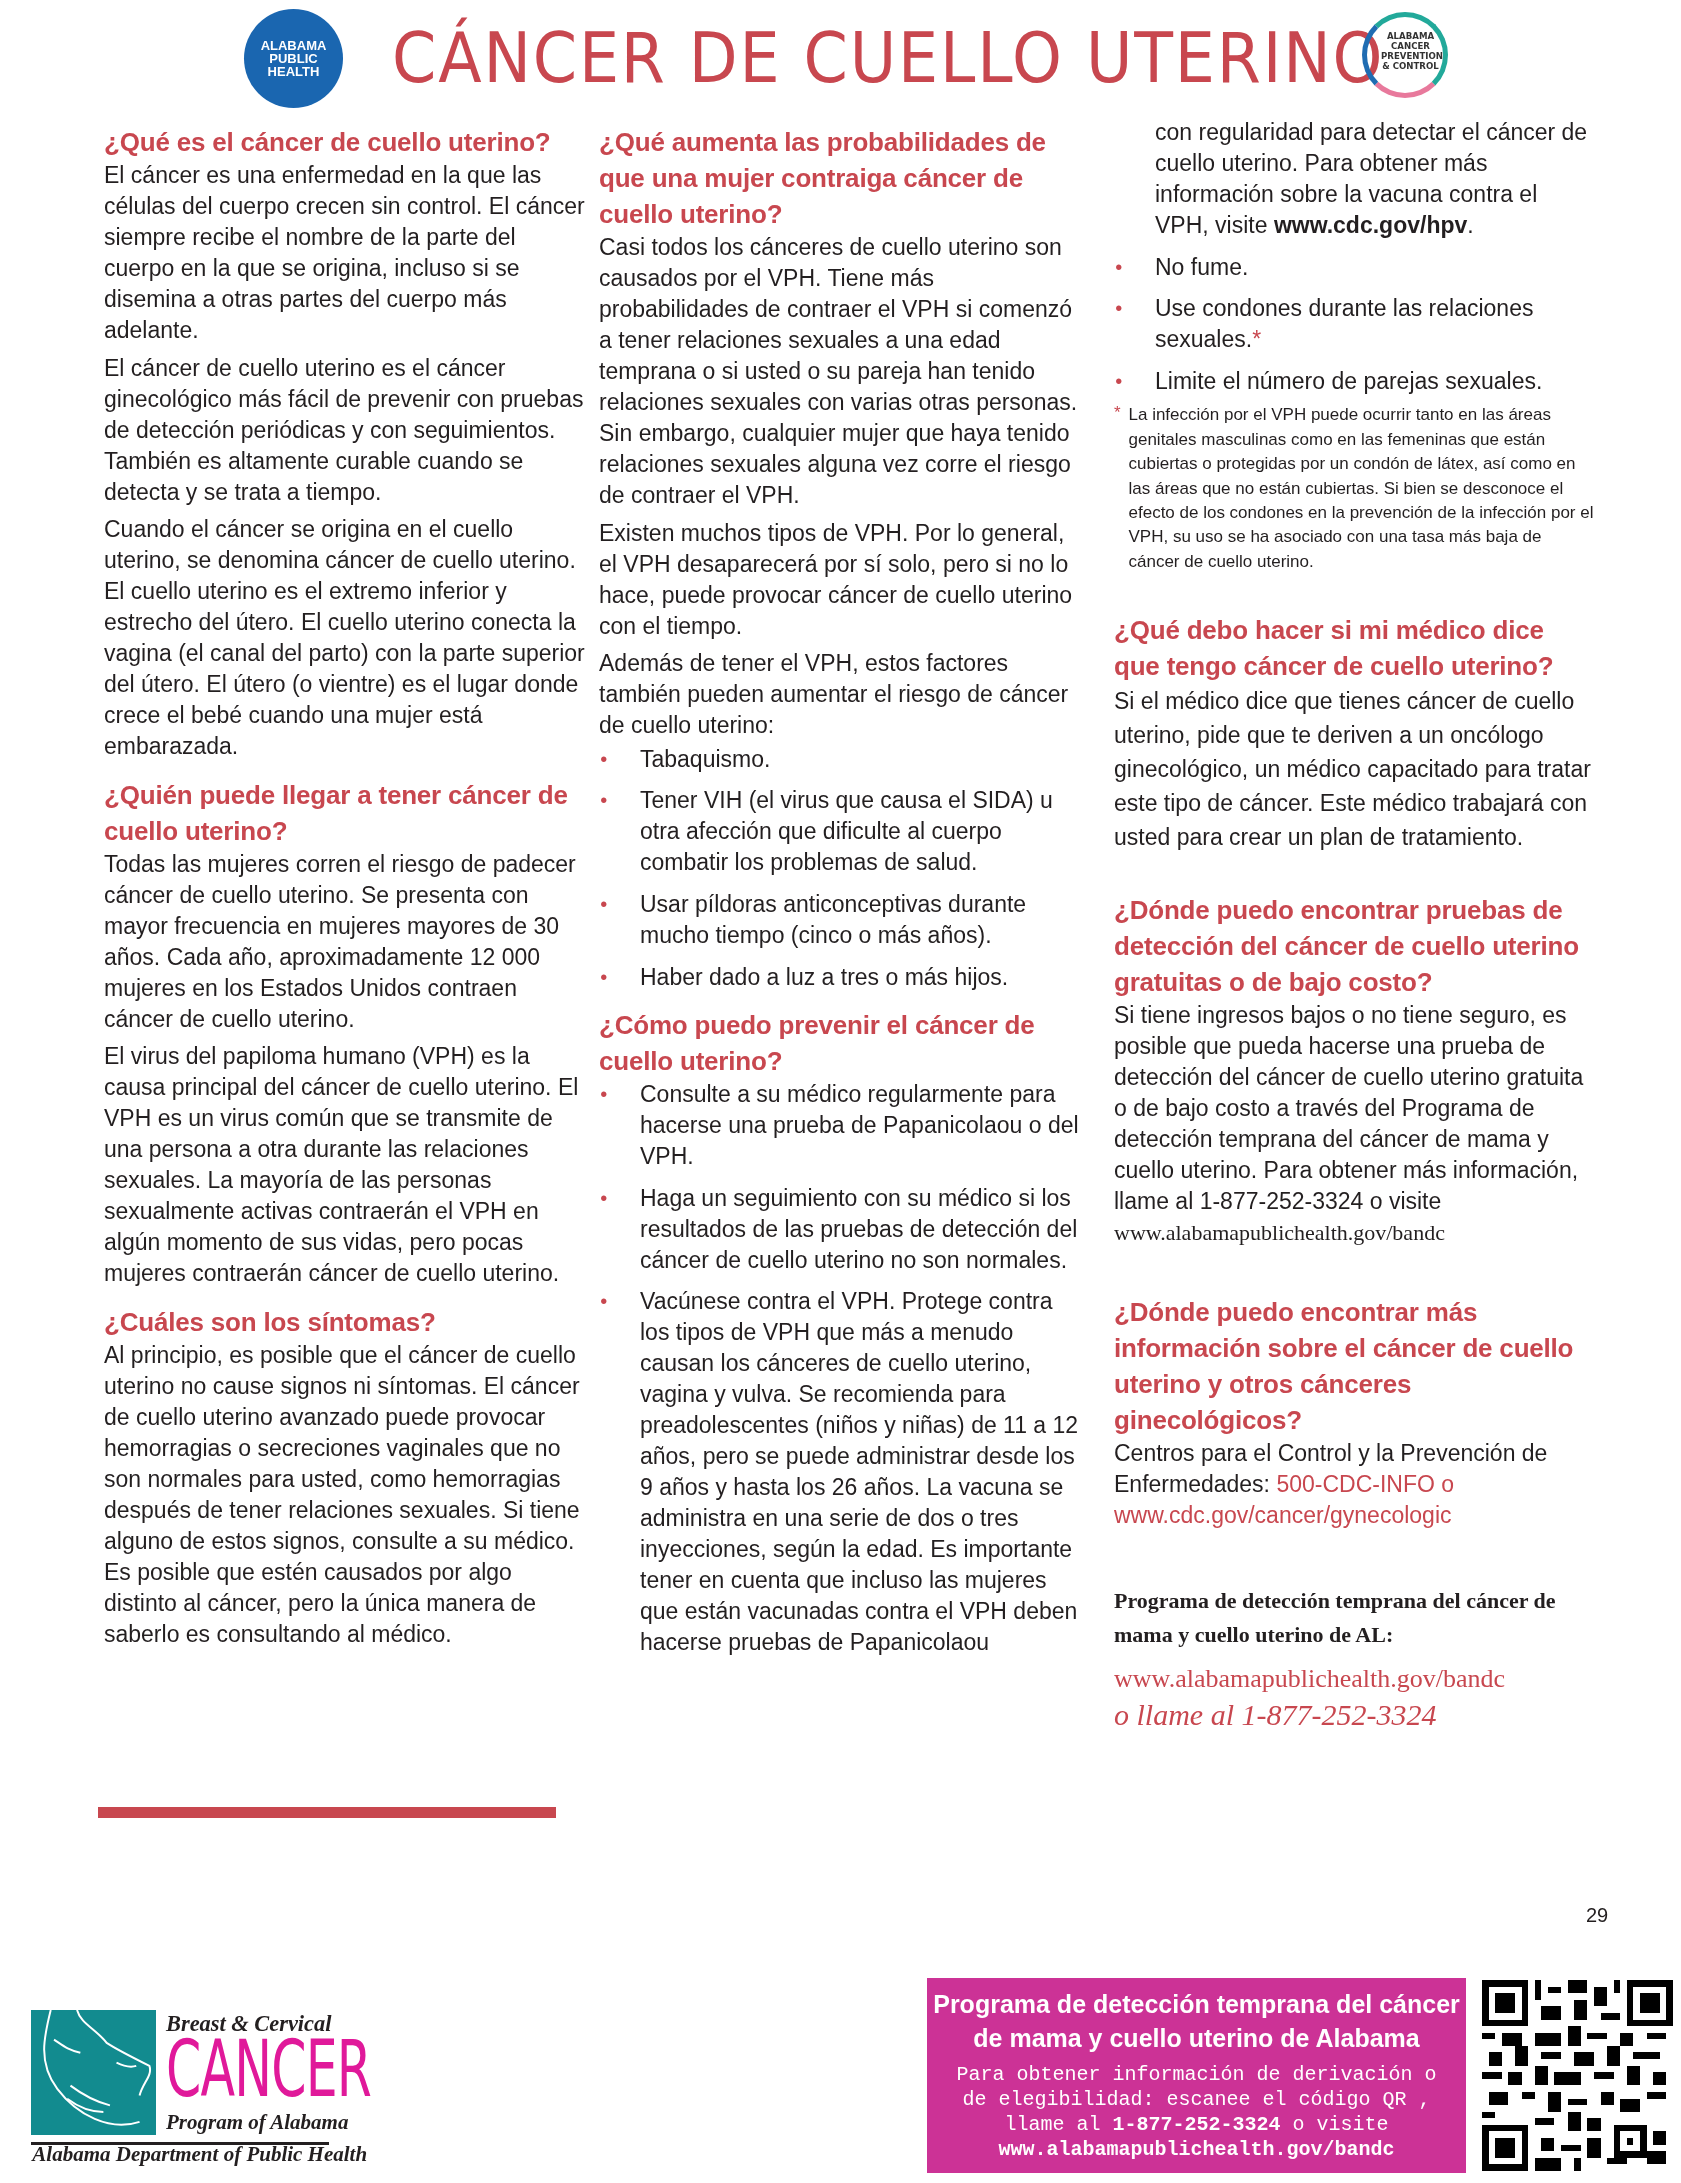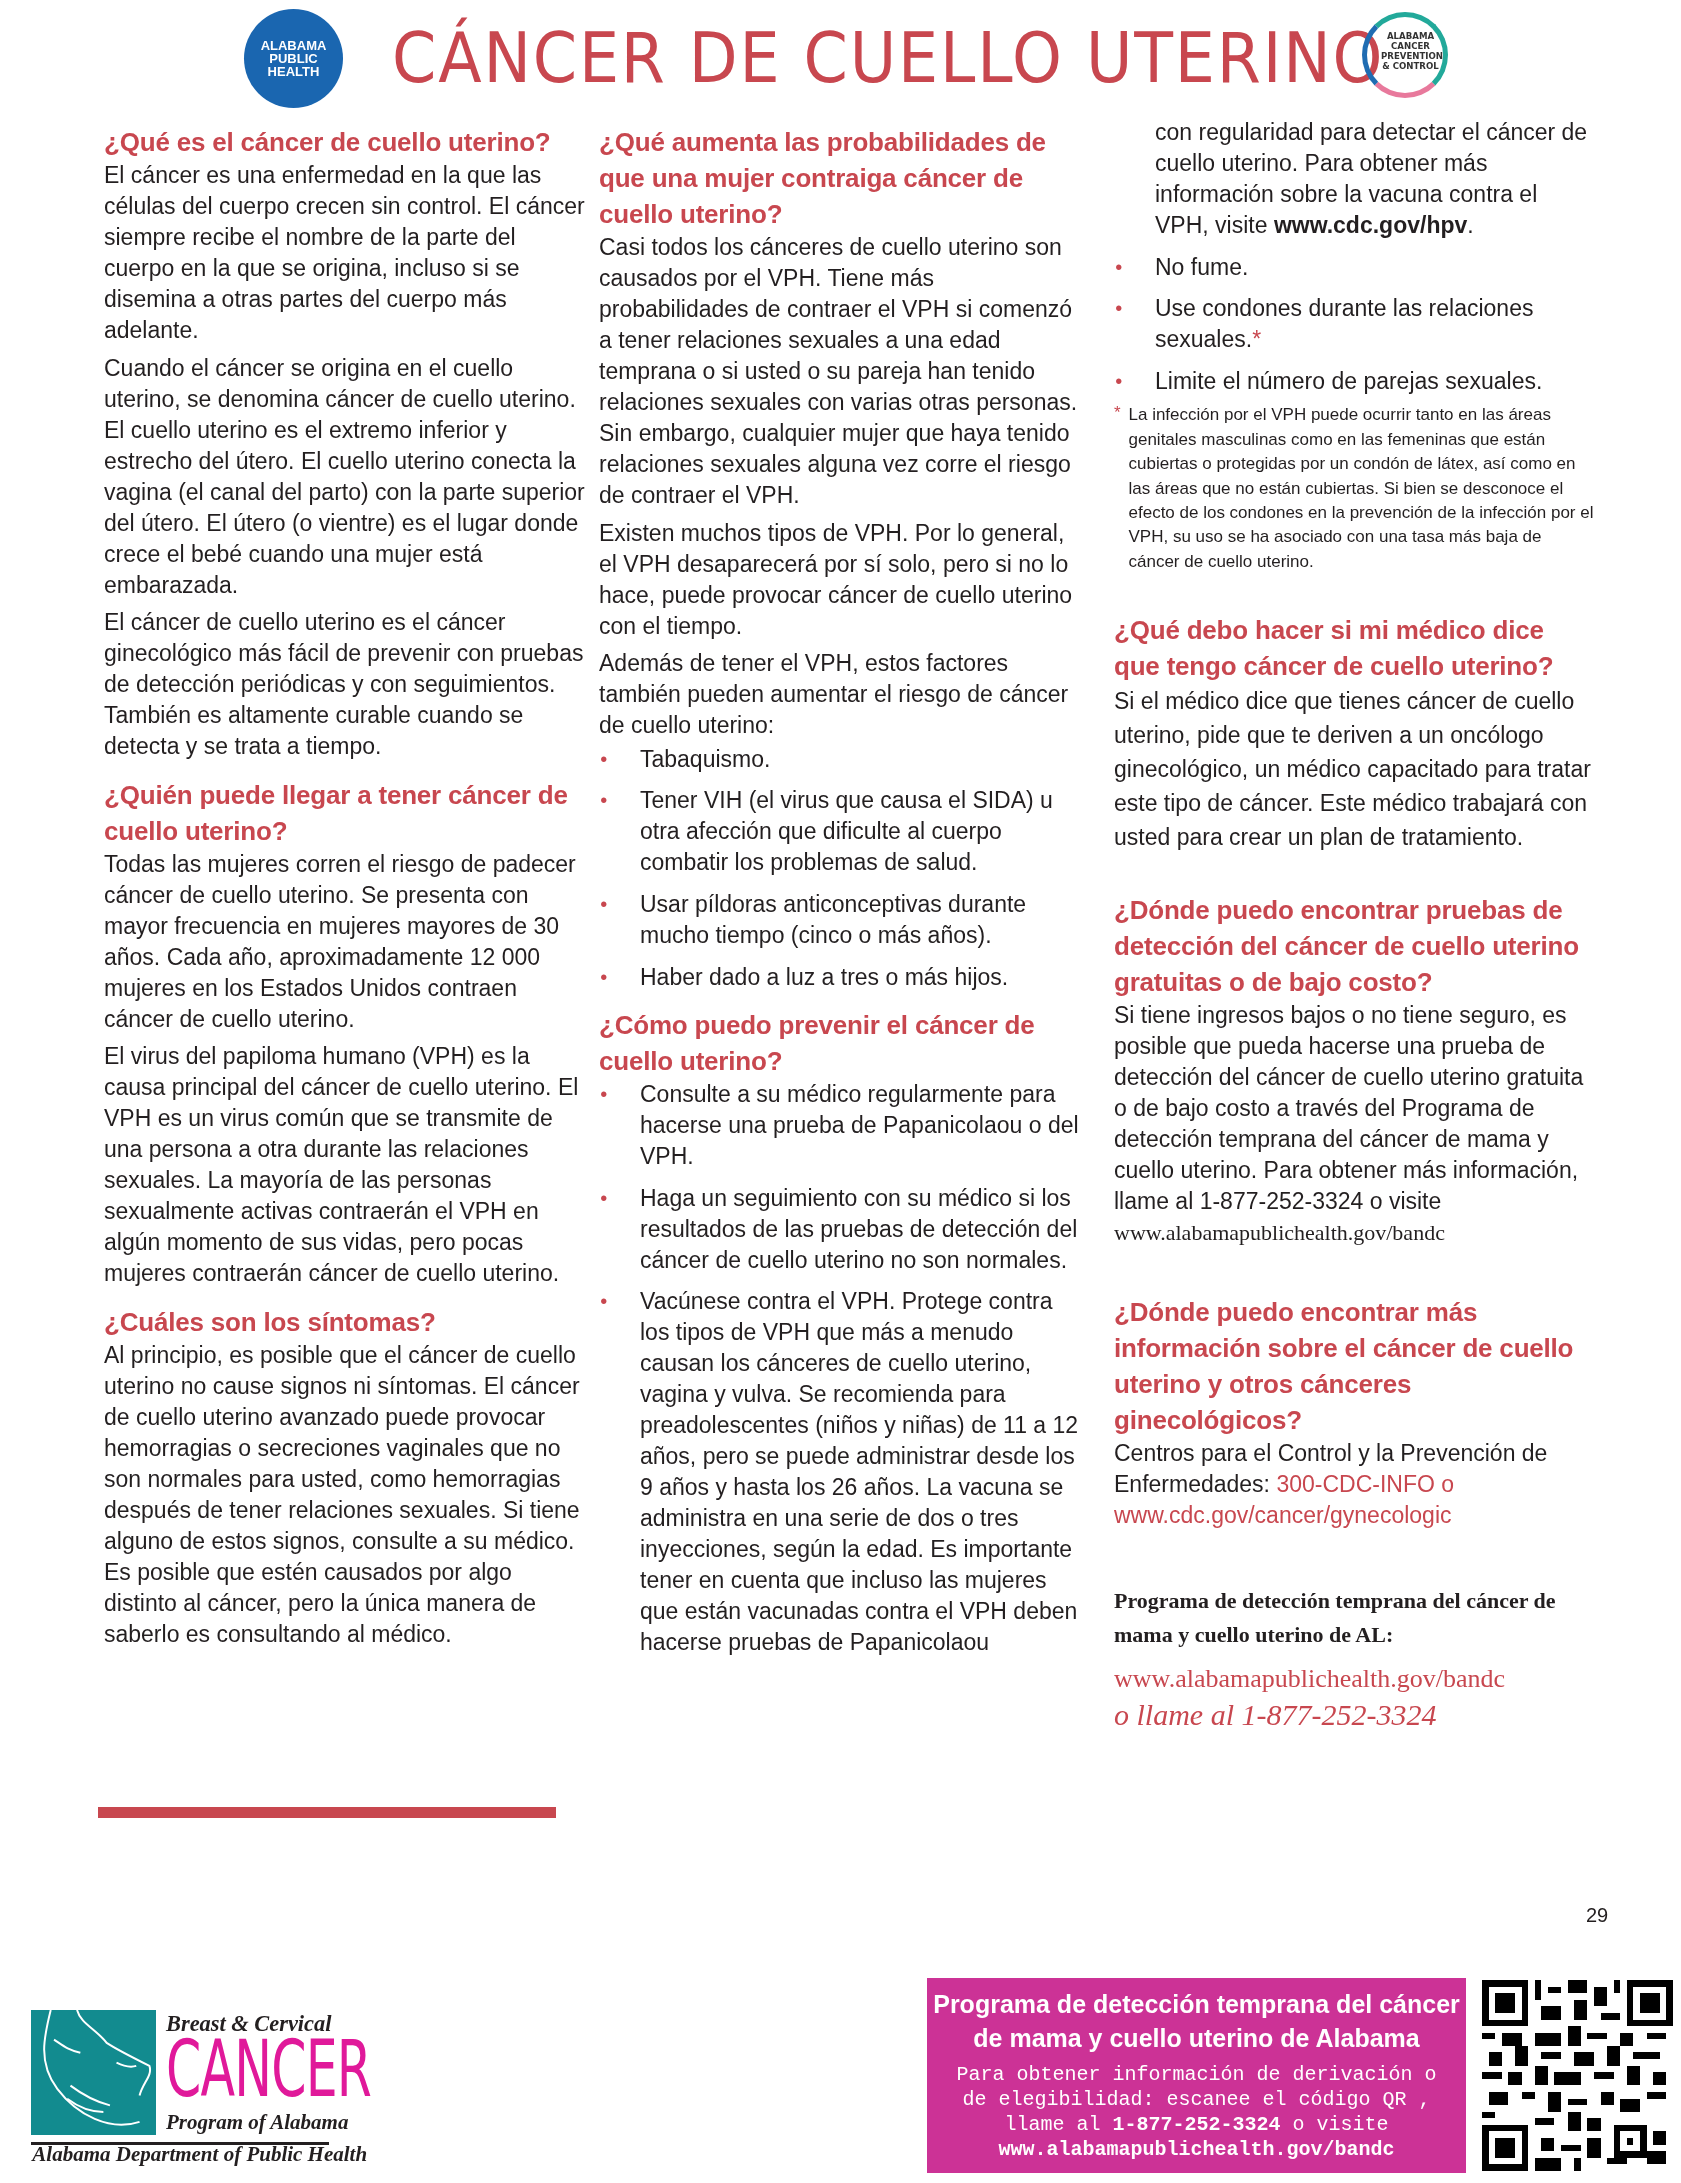--- a/index.html
+++ b/index.html
@@ -76,22 +76,22 @@
     <div>ALABAMA</div>
     <div>CANCER</div>
     <div>PREVENTION</div>
     <div>&amp; CONTROL</div>
   </div>
 </div>
 
 <div class="col col1">
   <h2>¿Qué es el cáncer de cuello uterino?</h2>
   <p>El cáncer es una enfermedad en la que las células del cuerpo crecen sin control. El cáncer siempre recibe el nombre de la parte del cuerpo en la que se origina, incluso si se disemina a otras partes del cuerpo más adelante.</p>
+  <p class="gap">El cáncer de cuello uterino es el cáncer ginecológico más fácil de prevenir con pruebas de detección periódicas y con seguimientos. También es altamente curable cuando se detecta y se trata a tiempo.</p>
   <p class="gap">Cuando el cáncer se origina en el cuello uterino, se denomina cáncer de cuello uterino. El cuello uterino es el extremo inferior y estrecho del útero. El cuello uterino conecta la vagina (el canal del parto) con la parte superior del útero. El útero (o vientre) es el lugar donde crece el bebé cuando una mujer está embarazada.</p>
-  <p class="gap">El cáncer de cuello uterino es el cáncer ginecológico más fácil de prevenir con pruebas de detección periódicas y con seguimientos. También es altamente curable cuando se detecta y se trata a tiempo.</p>
   <h2 class="sec-gap">¿Quién puede llegar a tener cáncer de cuello uterino?</h2>
   <p>Todas las mujeres corren el riesgo de padecer cáncer de cuello uterino. Se presenta con mayor frecuencia en mujeres mayores de 30 años. Cada año, aproximadamente 12 000 mujeres en los Estados Unidos contraen cáncer de cuello uterino.</p>
   <p class="gap">El virus del papiloma humano (VPH) es la causa principal del cáncer de cuello uterino. El VPH es un virus común que se transmite de una persona a otra durante las relaciones sexuales. La mayoría de las personas sexualmente activas contraerán el VPH en algún momento de sus vidas, pero pocas mujeres contraerán cáncer de cuello uterino.</p>
   <h2 class="sec-gap">¿Cuáles son los síntomas?</h2>
   <p>Al principio, es posible que el cáncer de cuello uterino no cause signos ni síntomas. El cáncer de cuello uterino avanzado puede provocar hemorragias o secreciones vaginales que no son normales para usted, como hemorragias después de tener relaciones sexuales. Si tiene alguno de estos signos, consulte a su médico.</p>
   <p>Es posible que estén causados por algo distinto al cáncer, pero la única manera de saberlo es consultando al médico.</p>
 </div>
 <div class="red-rule"></div>
 
 <div class="col col2">
@@ -126,21 +126,21 @@
   </div>
 
   <h2 style="margin-top:38px">¿Qué debo hacer si mi médico dice que tengo cáncer de cuello uterino?</h2>
   <p style="line-height:34px">Si el médico dice que tienes cáncer de cuello uterino, pide que te deriven a un oncólogo ginecológico, un médico capacitado para tratar este tipo de cáncer. Este médico trabajará con usted para crear un plan de tratamiento.</p>
 
   <h2 style="margin-top:38px">¿Dónde puedo encontrar pruebas de detección del cáncer de cuello uterino gratuitas o de bajo costo?</h2>
   <p>Si tiene ingresos bajos o no tiene seguro, es posible que pueda hacerse una prueba de detección del cáncer de cuello uterino gratuita o de bajo costo a través del Programa de detección temprana del cáncer de mama y cuello uterino. Para obtener más información, llame al 1-877-252-3324 o visite</p>
   <p class="serif" style="font-size:22px">www.alabamapublichealth.gov/bandc</p>
 
   <h2 style="margin-top:46px">¿Dónde puedo encontrar más información sobre el cáncer de cuello uterino y otros cánceres ginecológicos?</h2>
-  <p><span>Centros para el Control y la Prevención de Enfermedades: </span><span class="red">300-CDC-INFO o www.cdc.gov/cancer/gynecologic</span></p>
+  <p><span>Centros para el Control y la Prevención de Enfermedades: </span><span class="red">500-CDC-INFO o www.cdc.gov/cancer/gynecologic</span></p>
 
   <p class="serif bold" style="margin-top:53px; font-size:22px; line-height:34px;">Programa de detección temprana del cáncer de mama y cuello uterino de AL:</p>
   <p class="serif red" style="margin-top:9.2px; font-size:26px; line-height:36px;">www.alabamapublichealth.gov/bandc</p>
   <p class="serif red" style="font-size:30px; line-height:36px;font-style:italic;">o llame al 1-877-252-3324</p>
 </div>
 
 <div class="page-num">29</div>
 
 <div class="bcc-logo">
   <div class="bcc-face">

